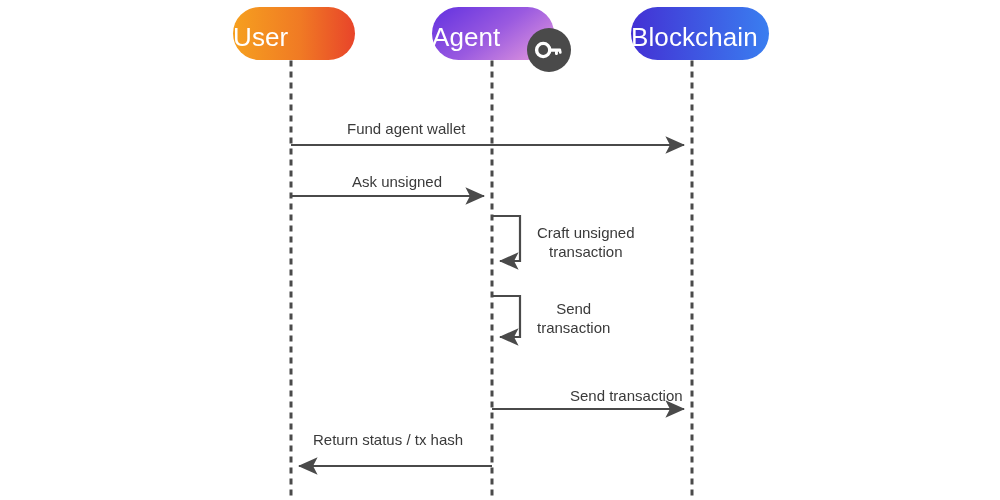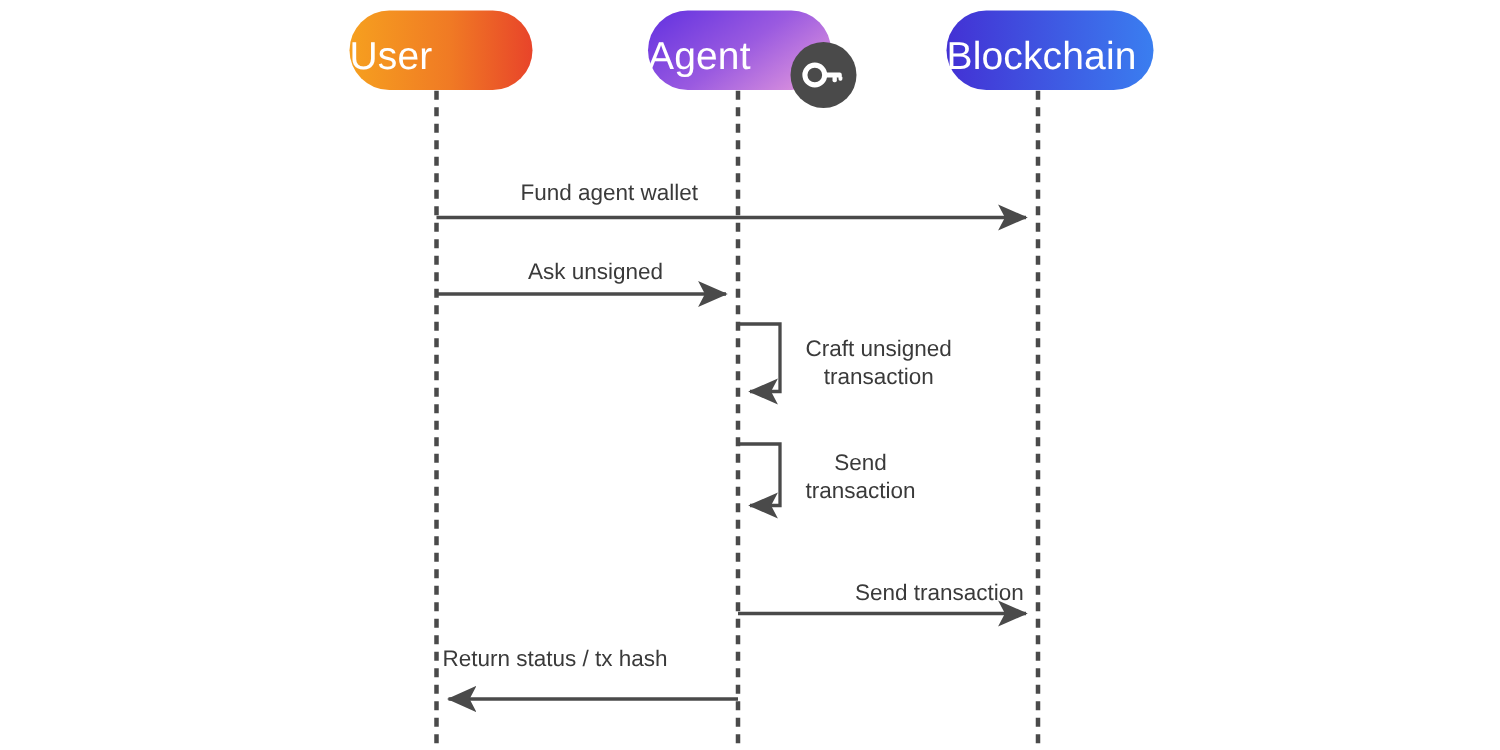--- a/index.html
+++ b/index.html
@@ -124,13 +124,13 @@
 <div class="pill-label" style="left:432px; top:22px; width:122px;">Agent</div>
 <div class="pill-label" style="left:631px; top:22px; width:119px;">Blockchain</div>
 
 <div class="msg-label" style="left:347px; top:119px;">Fund agent wallet</div>
 <div class="msg-label" style="left:352px; top:172px;">Ask unsigned</div>
 <div class="msg-label two-line" style="left:537px; top:223px;">Craft unsigned
 transaction</div>
 <div class="msg-label two-line" style="left:537px; top:299px;">Send
 transaction</div>
 <div class="msg-label" style="left:534px; top:386px;margin-left:36px;">Send transaction</div>
-<div class="msg-label" style="left:295px; top:430px;">Return status / tx hash</div>
+<div class="msg-label" style="left:313px; top:430px;">Return status / tx hash</div>
 
 </body></html>

